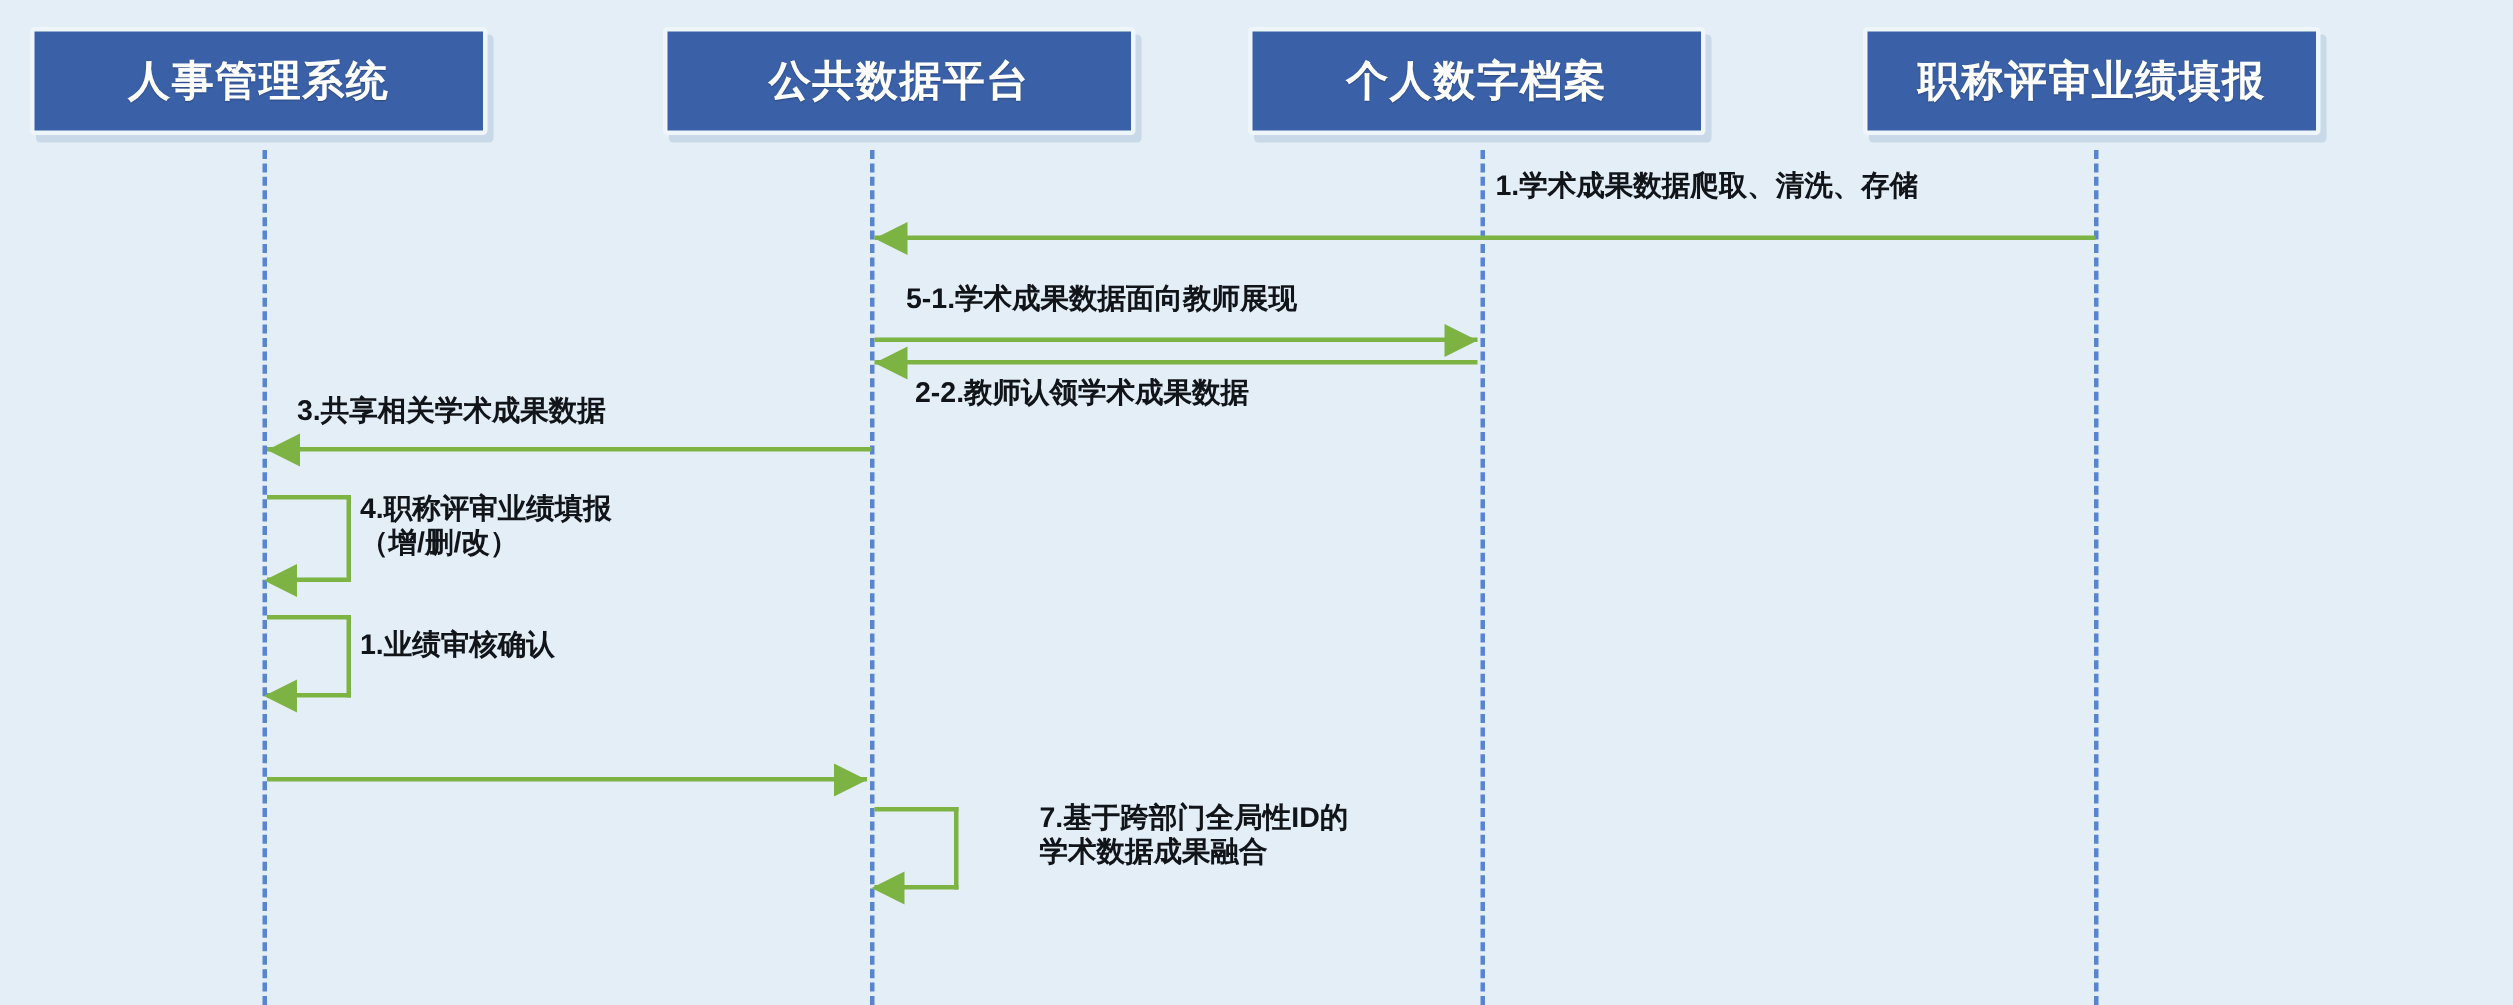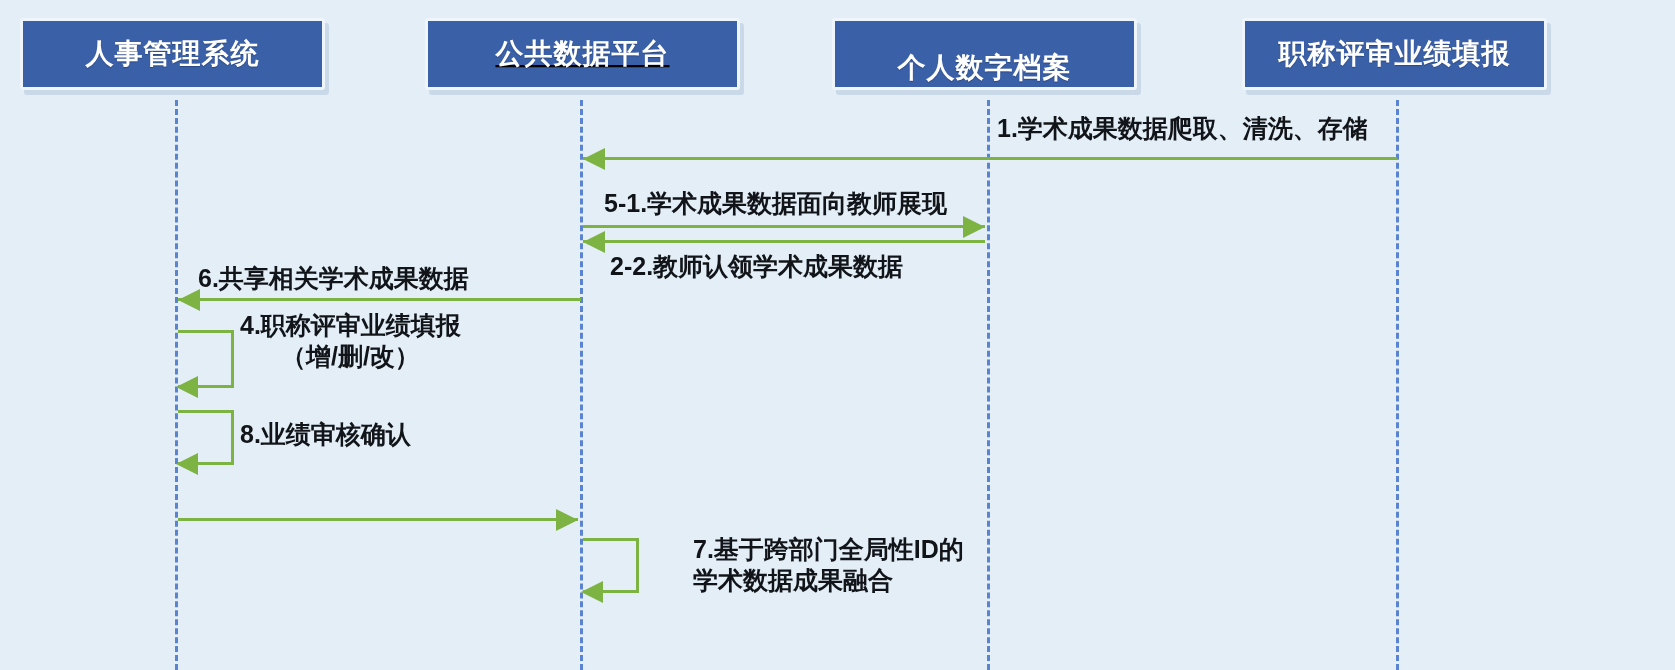--- a/index.html
+++ b/index.html
@@ -49,21 +49,21 @@
     border-bottom:11px solid transparent;
     border-left:22px solid #7cb342;
   }
   .arrow-left{
     border-top:11px solid transparent;
     border-bottom:11px solid transparent;
     border-right:22px solid #7cb342;
   }
   .msg-label{
     position:absolute;
-    font-size:25px;
+    font-size:19px;
     font-weight:bold;
     color:#111418;
     white-space:pre;
     line-height:1.22;
   }
 
   
   .self-loop{
     position:absolute;
     box-sizing:border-box;
@@ -73,50 +73,50 @@
   }
 </style>
 </head>
 <body>
 
 <div id="diagram">
     <div class="actor-box" style="left: 20px; top: 18px; width: 305px;">
       <span class="actor-label">人事管理系统</span>
     </div>
     <div class="lifeline" style="left: 175px;"></div>
-    <div class="actor-box" style="left: 425px; top: 18px; width: 315px; text-decoration: underline;">
+    <div class="actor-box" style="left: 442px; top: 18px; width: 315px;">
       <span class="actor-label">公共数据平台</span>
     </div>
     <div class="lifeline" style="left: 580px;"></div>
-    <div class="actor-box" style="left: 832px; top: 18px; width: 305px; align-items: flex-end;">
+    <div class="actor-box" style="left: 832px; top: 18px; width: 305px;">
       <span class="actor-label">个人数字档案</span>
     </div>
     <div class="lifeline" style="left: 987px;"></div>
     <div class="actor-box" style="left: 1242px; top: 18px; width: 305px;">
       <span class="actor-label">职称评审业绩填报</span>
     </div>
     <div class="lifeline" style="left: 1396px;"></div>
     <div class="msg-line" style="left: 583px; top: 157px; width: 814px;"></div>
     <div class="arrow-head arrow-left" style="top: 148px; left: 583px;"></div>
     <div class="msg-label" style="left: 997px; top: 113px;">1.学术成果数据爬取、清洗、存储</div>
     <div class="msg-line" style="left: 583px; top: 225px; width: 402px;"></div>
     <div class="arrow-head arrow-right" style="top: 216px; left: 963px;"></div>
     <div class="msg-label" style="left: 604px; top: 188px;">5-1.学术成果数据面向教师展现</div>
     <div class="msg-line" style="left: 583px; top: 240px; width: 402px;"></div>
     <div class="arrow-head arrow-left" style="top: 231px; left: 583px;"></div>
     <div class="msg-label" style="left: 610px; top: 251px;">2-2.教师认领学术成果数据</div>
     <div class="msg-line" style="left: 178px; top: 298px; width: 403px;"></div>
     <div class="arrow-head arrow-left" style="top: 289px; left: 178px;"></div>
-    <div class="msg-label" style="left: 198px; top: 263px;">6.共享相关学术成果数据</div>
+    <div class="msg-label" style="left: 198px; top: 263px;">3.共享相关学术成果数据</div>
     <div class="self-loop" style="left: 178px; top: 330px; width: 56px; height: 58px;"></div>
     <div class="arrow-head arrow-left" style="left: 176px; top: 376px;"></div>
-    <div class="msg-label" style="left: 240px; top: 310px; text-align: center;">4.职称评审业绩填报
+    <div class="msg-label" style="left: 240px; top: 328px;">4.职称评审业绩填报
 （增/删/改）</div>
     <div class="self-loop" style="left: 178px; top: 410px; width: 56px; height: 55px;"></div>
     <div class="arrow-head arrow-left" style="left: 176px; top: 453px;"></div>
-    <div class="msg-label" style="left: 240px; top: 419px;">8.业绩审核确认</div>
+    <div class="msg-label" style="left: 240px; top: 419px;">1.业绩审核确认</div>
     <div class="msg-line" style="left: 178px; top: 518px; width: 400px;"></div>
     <div class="arrow-head arrow-right" style="top: 509px; left: 556px;"></div>
     <div class="self-loop" style="left: 583px; top: 538px; width: 56px; height: 55px;"></div>
     <div class="arrow-head arrow-left" style="left: 581px; top: 581px;"></div>
     <div class="msg-label" style="left: 645px; top: 534px; margin-left: 48px;">7.基于跨部门全局性ID的
 学术数据成果融合</div>
   </div>
 
 </body></html>

